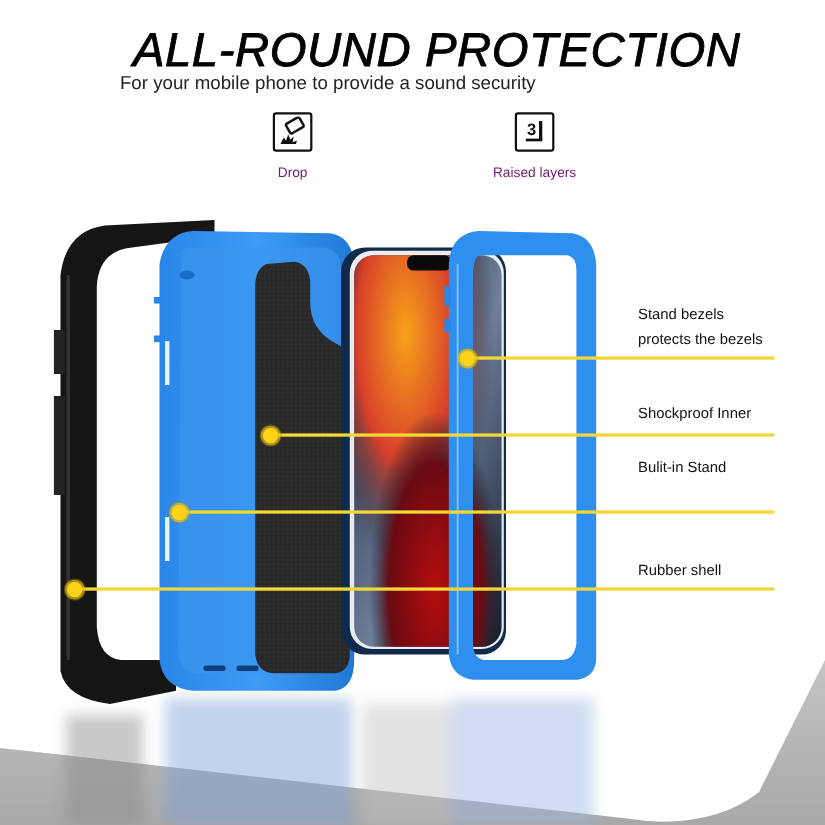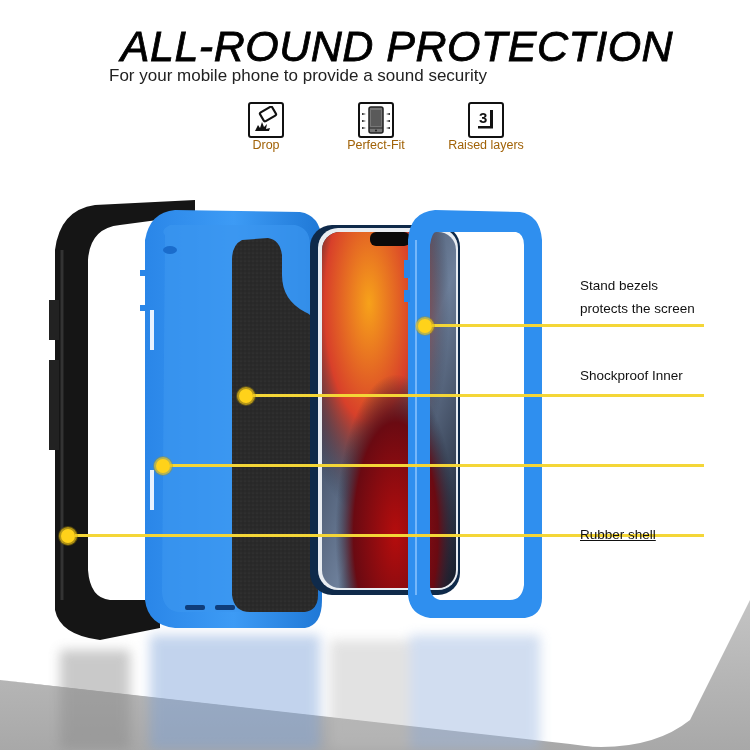--- a/index.html
+++ b/index.html
@@ -16,21 +16,21 @@
     position: absolute; left: 0; top: 66px; width: 596px; text-align: center;
     font-size: 17px; color: #222;
   }
 
   .features { position: absolute; top: 102px; left: 0; width: 750px; height: 60px; }
   .feature { position: absolute; top: 0; width: 110px; text-align: center; }
   .feature .ibox {
     width: 36px; height: 36px; margin: 0 auto; border: 2px solid #111; border-radius: 3px;
     background: #fff; display: flex; align-items: center; justify-content: center;
   }
-  .feature .flabel { margin-top: 0; font-size: 12.5px; color: #a16207; }
+  .feature .flabel { margin-top: 12px; font-size: 12.5px; color: #701a75; }
 
   .stage { position: absolute; left: 0; top: 180px; width: 750px; height: 570px; }
 
   .callout-line { position: absolute; height: 3px; background: #f4d637; }
   .callout-dot {
     position: absolute; width: 14px; height: 14px; border-radius: 50%;
     background: #ffd21a; box-shadow: 0 0 0 2px rgba(255,210,26,0.55), 0 0 0 3px rgba(180,150,0,0.35);
   }
   .callout-text {
     position: absolute; left: 580px; font-size: 13.5px; line-height: 23px; color: #111;
@@ -44,39 +44,20 @@
 
 <div class="features">
   <div class="feature" style="left:211px;">
     <div class="ibox">
       <svg width="28" height="28" viewBox="0 0 28 28">
         <rect x="9" y="3" width="14" height="10" rx="1.5" transform="rotate(-30 16 8)" fill="none" stroke="#111" stroke-width="2.2"></rect>
         <path d="M3 25 L6 19 L8 22 L10 16 L12 21 L15 18 L14 23 L18 22 L17 25 Z" fill="#111"></path>
       </svg>
     </div>
     <div class="flabel">Drop</div>
-  </div>
-  <div class="feature" style="left:321px;">
-    <div class="ibox">
-      <svg width="30" height="32" viewBox="0 0 30 32">
-        <rect x="8" y="3" width="14" height="26" rx="2" fill="#777" stroke="#222" stroke-width="1.5"></rect>
-        <rect x="10" y="6" width="10" height="16" fill="#5a5a5a"></rect>
-        <line x1="8" y1="24" x2="22" y2="24" stroke="#222" stroke-width="1"></line>
-        <circle cx="15" cy="26.5" r="1" fill="#222"></circle>
-        <g fill="#222">
-          <path d="M1 9 L5 10 L1 11Z"></path>
-            <path d="M1 16 L5 17 L1 18Z"></path>
-            <path d="M1 23 L5 24 L1 25Z"></path>
-          <path d="M29 9 L25 10 L29 11Z"></path>
-            <path d="M29 16 L25 17 L29 18Z"></path>
-            <path d="M29 23 L25 24 L29 25Z"></path>
-        </g>
-      </svg>
-    </div>
-    <div class="flabel">Perfect-Fit</div>
   </div>
   <div class="feature" style="left:431px;">
     <div class="ibox">
       <svg width="26" height="26" viewBox="0 0 26 26">
         <text x="6" y="16" font-family="Liberation Sans, sans-serif" font-weight="700" font-size="15" fill="#111">3</text>
         <rect x="17" y="3" width="3" height="17" fill="#111"></rect>
         <rect x="5" y="19" width="15" height="2.5" fill="#111"></rect>
       </svg>
     </div>
     <div class="flabel">Raised layers</div>
@@ -165,32 +146,33 @@
     <rect x="404" y="260" width="6" height="18" fill="#2a86e8"></rect>
     <rect x="404" y="290" width="6" height="12" fill="#2a86e8"></rect>
   </g>
 </svg>
 
 <div>
   <div class="callout-line" style="left:432px; top:324px; width:272px;"></div>
   <div class="callout-dot" style="left:418px; top:319px;"></div>
   <div class="callout-text" style="top:274px;">
     <div>Stand bezels</div>
-    <div>protects the screen</div>
+    <div>protects the bezels</div>
   </div>
 
   <div class="callout-line" style="left:253px; top:394px; width:451px;"></div>
   <div class="callout-dot" style="left:239px; top:389px;"></div>
   <div class="callout-text" style="top:364px;">
     <div>Shockproof Inner</div>
   </div>
 
   <div class="callout-line" style="left:170px; top:464px; width:534px;"></div>
   <div class="callout-dot" style="left:156px; top:459px;"></div>
   <div class="callout-text" style="top:413px;">
+    <div>Bulit-in Stand</div>
   </div>
 
   <div class="callout-line" style="left:75px; top:534px; width:629px;"></div>
   <div class="callout-dot" style="left:61px; top:529px;"></div>
-  <div class="callout-text" style="top:523px;text-decoration:underline;">
+  <div class="callout-text" style="top:507px;">
     <div>Rubber shell</div>
   </div>
 </div>
 
 </body></html>

